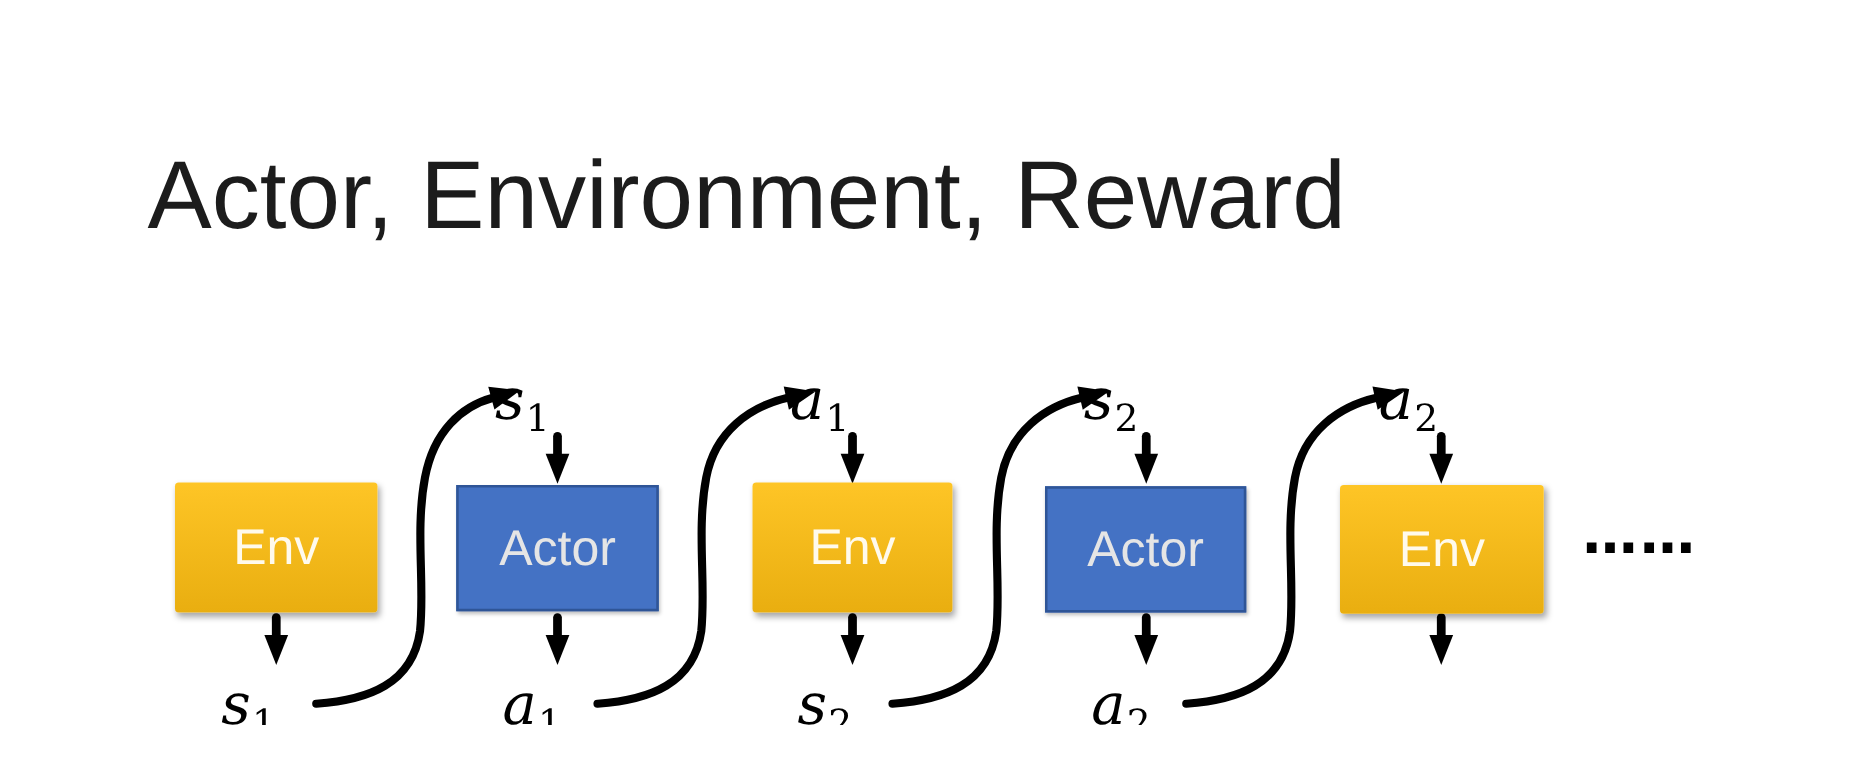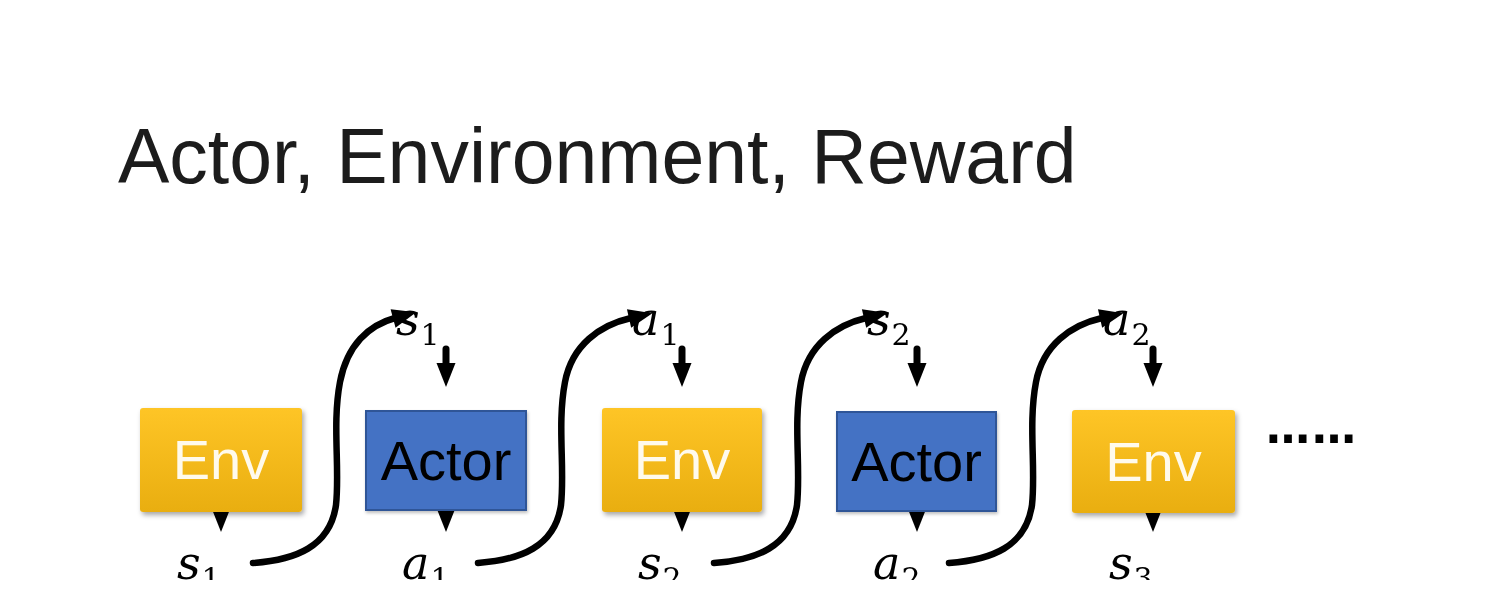--- a/index.html
+++ b/index.html
@@ -11,25 +11,25 @@
   .slide{position:relative;width:1500px;height:580px;background:#ffffff;overflow:hidden;
          font-family:"Liberation Sans","DejaVu Sans",sans-serif;}
   .title{position:absolute;left:118px;top:112px;margin:0;font-size:77px;font-weight:300;
          color:var(--title-ink);letter-spacing:0;line-height:1.15;white-space:nowrap;}
   .arrows{position:absolute;left:0;top:0;}
   .stroke{fill:none;stroke:var(--ink);stroke-linecap:round;}
   .conn{stroke-width:6.5px;}
   .darr{stroke-width:7px;}
   .ah{fill:var(--ink);}
   .box{position:absolute;display:flex;align-items:center;justify-content:center;
-       font-size:56px;line-height:1;box-sizing:border-box;margin-top:22px;}
+       font-size:40px;line-height:1;box-sizing:border-box;}
   .env{background:linear-gradient(180deg,var(--env-top) 0%,var(--env-bottom) 100%);
        color:#FFFAEC;border-radius:3px;box-shadow:2px 3px 5px rgba(0,0,0,0.35);}
   .actor{background:var(--actor-fill);border:2.5px solid var(--actor-border);
-         color:#000000;box-shadow:1px 2px 3px rgba(0,0,0,0.25);}
+         color:#e5e5e5;box-shadow:1px 2px 3px rgba(0,0,0,0.25);}
   .b1{left:140px;top:386px;width:162px;height:104px;}
   .b2{left:365px;top:388px;width:162px;height:101px;}
   .b3{left:602px;top:386px;width:160px;height:104px;}
   .b4{left:836px;top:389px;width:161px;height:101px;}
   .b5{left:1072px;top:388px;width:163px;height:103px;}
   .mlabel{position:absolute;width:100px;margin-left:-50px;
           font-family:"DejaVu Serif","Liberation Serif",serif;font-style:italic;
           font-size:46px;color:var(--ink);line-height:1;white-space:nowrap;}
   .msub{font-style:normal;font-size:30px;vertical-align:-10px;margin-left:1px;
         font-family:"DejaVu Serif","Liberation Serif",serif;}
@@ -105,19 +105,16 @@
   </div>
   <div class="mlabel botrow bl2">
     <span class="mbase">a</span><span class="msub">1</span>
   </div>
   <div class="mlabel botrow bl3">
     <span class="mbase">s</span><span class="msub">2</span>
   </div>
   <div class="mlabel botrow bl4">
     <span class="mbase">a</span><span class="msub">2</span>
   </div>
-  <div class="mlabel botrow bl5">
-    <span class="mbase">s</span><span class="msub">3</span>
-  </div>
 
   <div class="dots">……</div>
 
 </div>
 
 </body></html>

